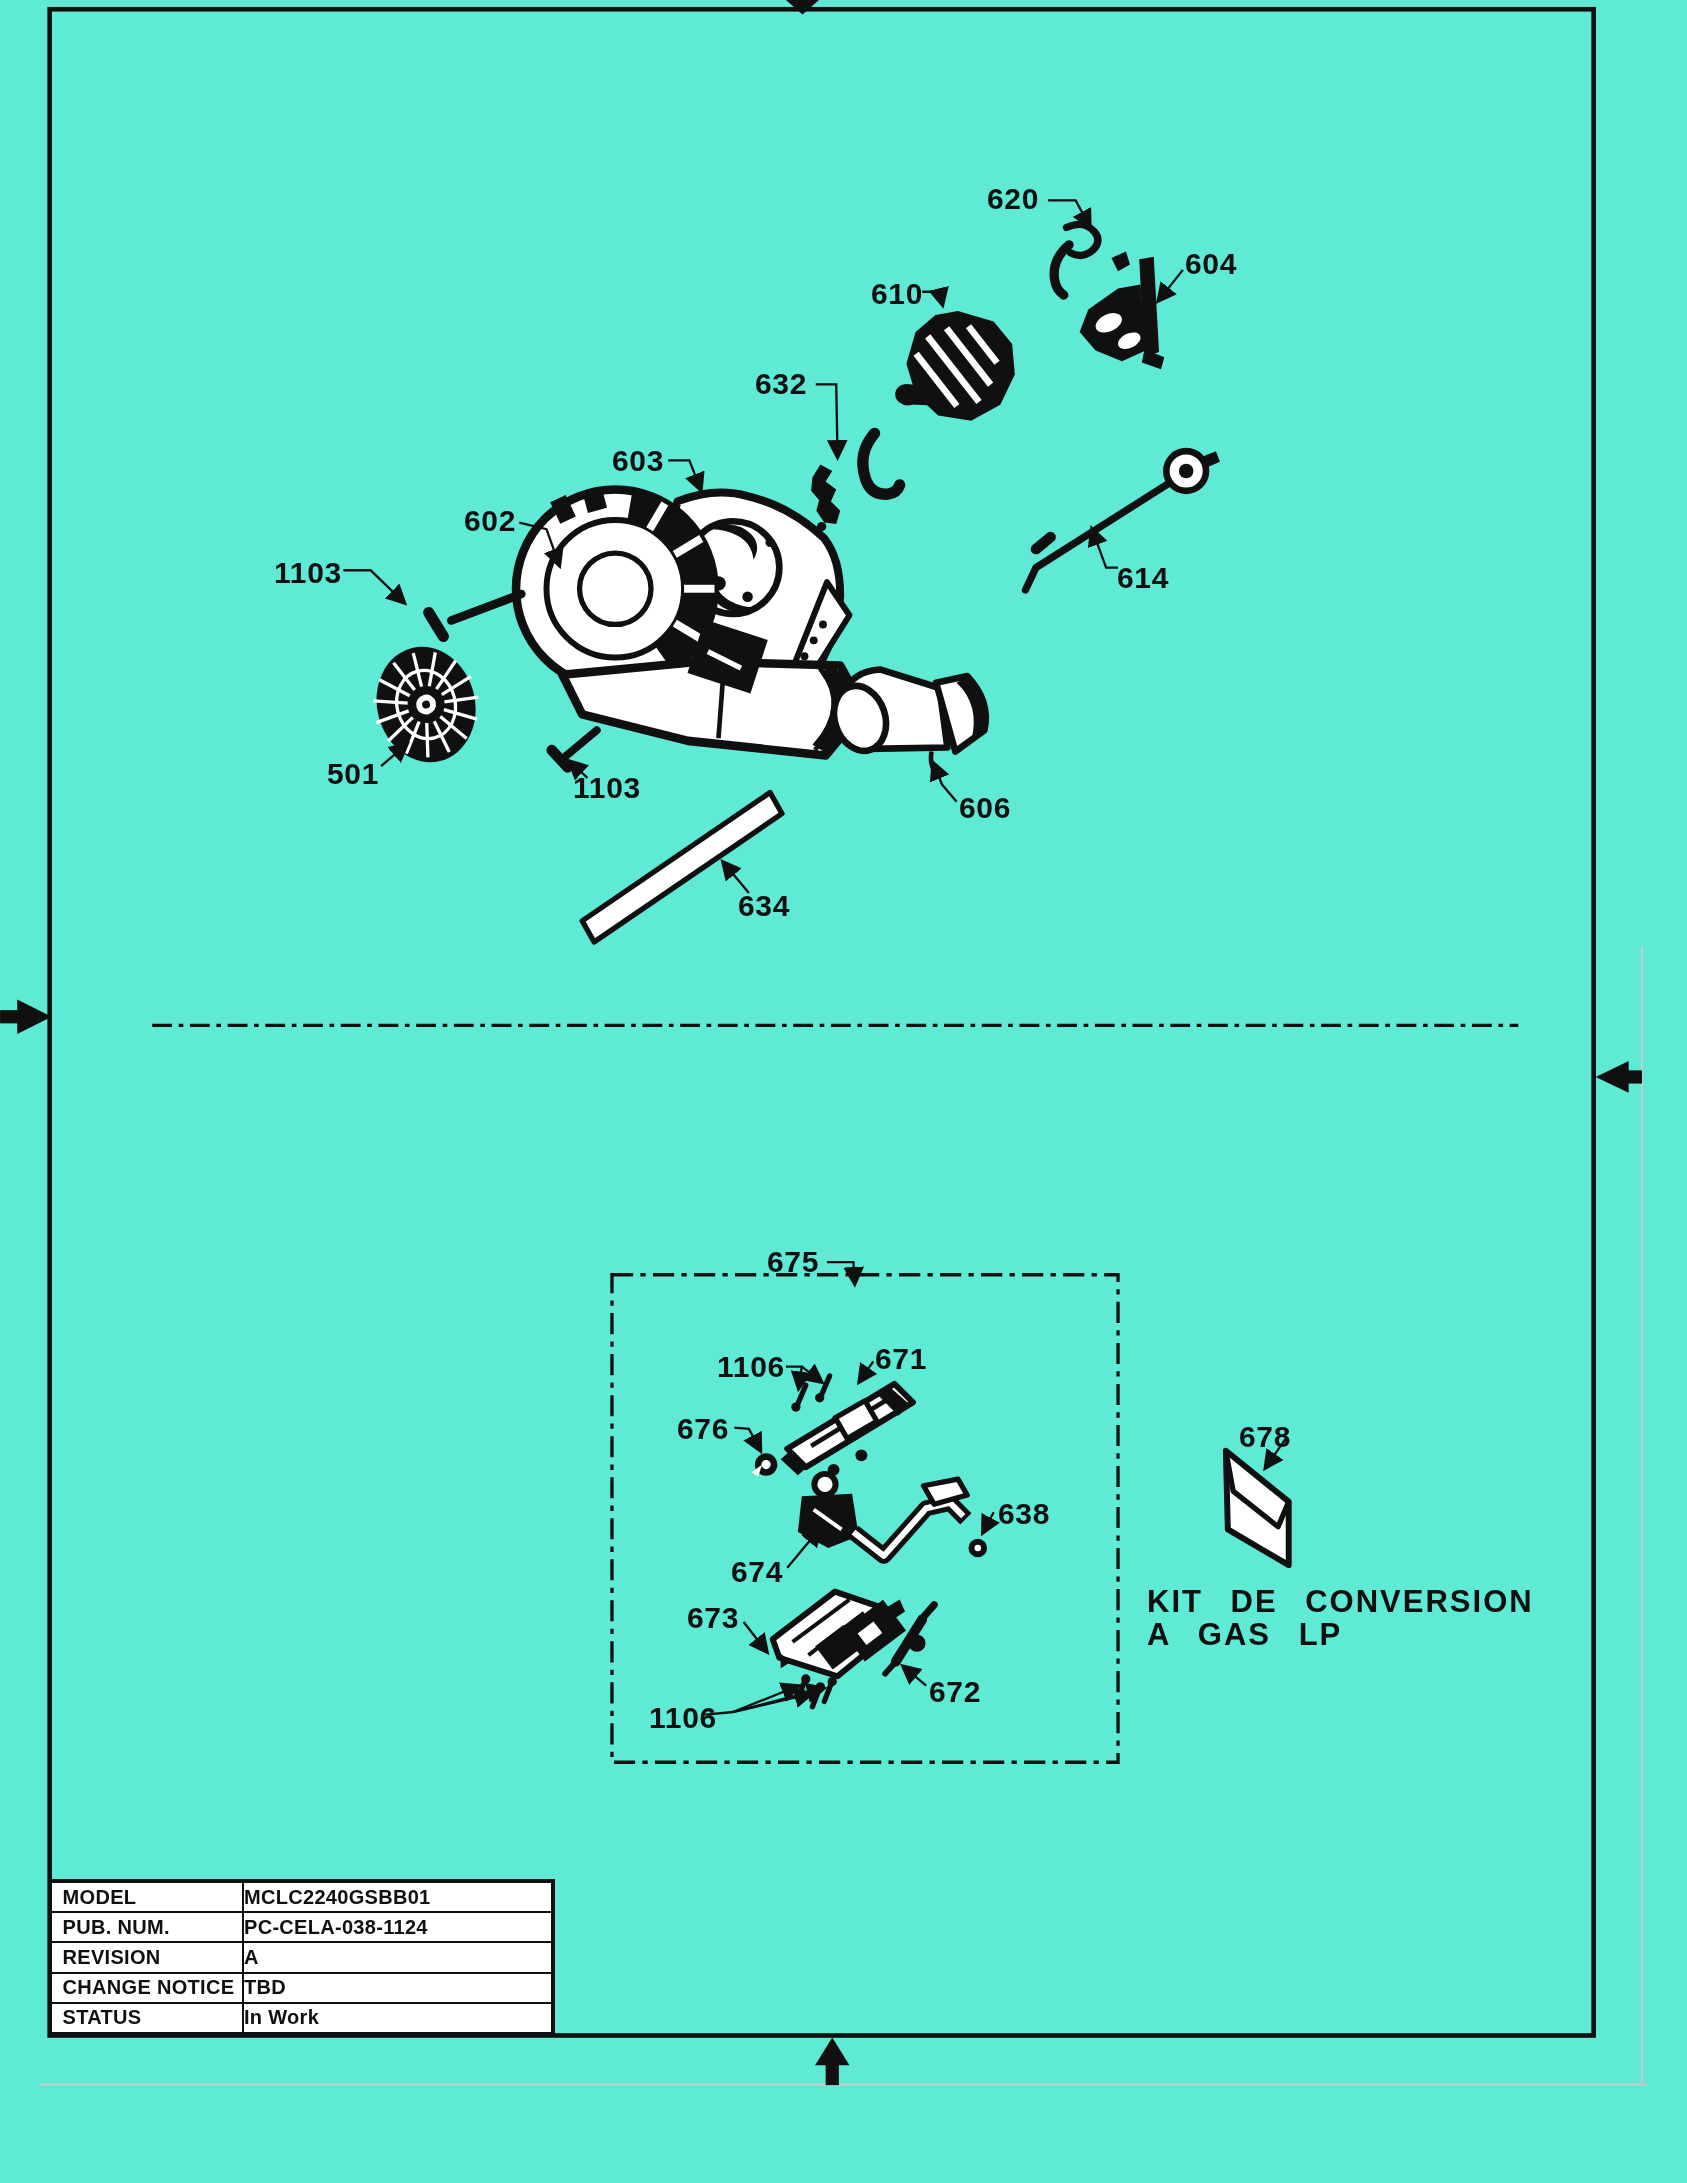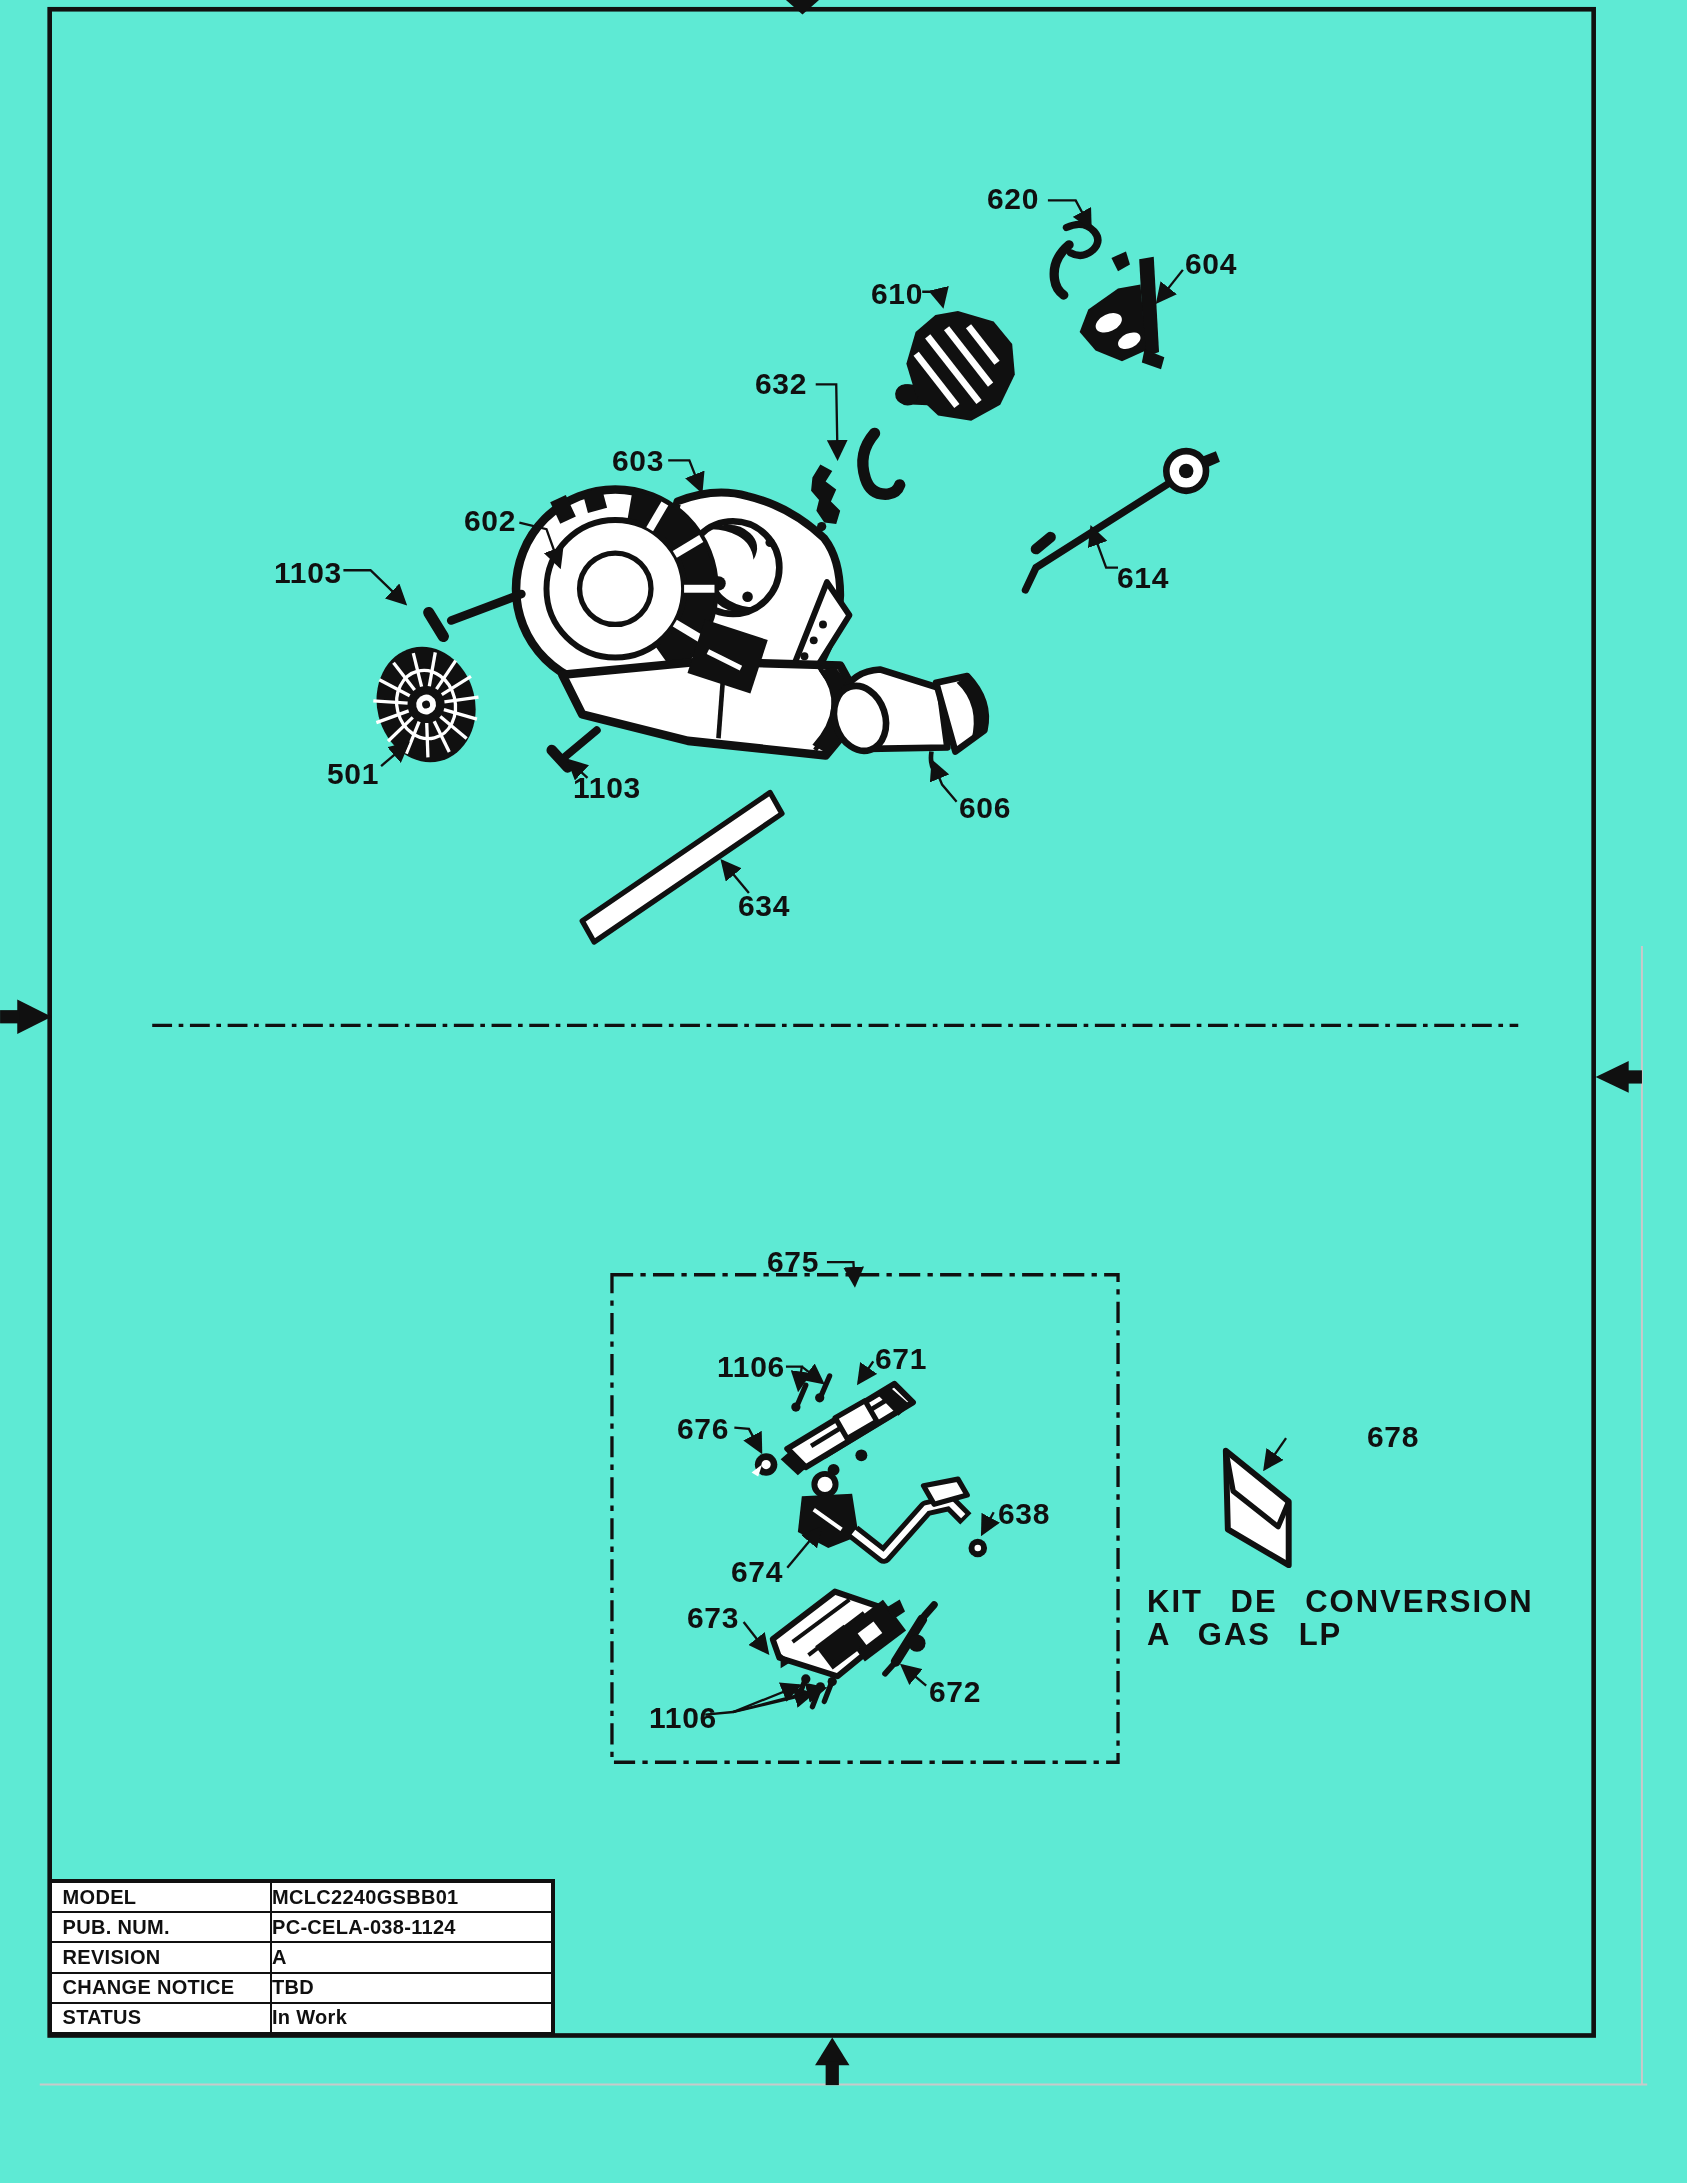--- a/index.html
+++ b/index.html
@@ -7,21 +7,21 @@
         font-family:"Liberation Sans",sans-serif;color:#101010;}
   .diagram-svg{position:absolute;left:0;top:0;}
   .callout{position:absolute;transform:translate(-50%,-50%);font-size:30px;font-weight:700;
            letter-spacing:0.7px;white-space:nowrap;color:#101010;}
   .kit-note{position:absolute;left:1147px;top:1585px;font-size:31px;font-weight:700;
             letter-spacing:2px;word-spacing:17px;line-height:33px;color:#101010;}
   .info-table{position:absolute;left:48px;top:1879px;width:507px;height:157px;
               border:4px solid #101010;box-sizing:border-box;display:flex;flex-direction:column;background:#fff;}
   .info-row{flex:1;display:flex;border-top:2.6px solid #101010;}
   .info-row:first-child{border-top:none;}
-  .info-label{width:220px;box-sizing:border-box;border-right:2.6px solid #101010;display:flex;
+  .info-label{width:192px;box-sizing:border-box;border-right:2.6px solid #101010;display:flex;
               align-items:center;padding-left:10.6px;font-weight:700;font-size:20px;letter-spacing:0.3px;}
   .info-value{flex:1;display:flex;align-items:center;padding-left:0;font-weight:700;font-size:20px;letter-spacing:0.3px;}
   .brand-logo{position:absolute;left:1151px;top:1897px;width:397px;height:118px;background:#0c0c0c;
               border-radius:28px 28px 58px 28px;text-align:center;line-height:118px;white-space:nowrap;}
   .brand-logo .w1{font-size:53px;font-weight:400;color:#fff;letter-spacing:1.3px;}
   .brand-logo .w2{font-size:58px;font-weight:700;color:#fff;letter-spacing:0.7px;margin-left:12px;}
 </style>
 </head>
 <body>
 
@@ -285,21 +285,21 @@
   <div class="callout" style="left:1143px;top:578px;">614</div>
   <div class="callout" style="left:353px;top:774px;">501</div>
   <div class="callout" style="left:607px;top:788px;">1103</div>
   <div class="callout" style="left:985px;top:808px;">606</div>
   <div class="callout" style="left:764px;top:906px;">634</div>
 
   <div class="callout" style="left:793px;top:1262px;">675</div>
   <div class="callout" style="left:751px;top:1367px;">1106</div>
   <div class="callout" style="left:901px;top:1359px;">671</div>
   <div class="callout" style="left:703px;top:1429px;">676</div>
-  <div class="callout" style="left:1393px;top:1437px;">678</div>
+  <div class="callout" style="left:1265px;top:1437px;">678</div>
   <div class="callout" style="left:1024px;top:1514px;">638</div>
   <div class="callout" style="left:757px;top:1572px;">674</div>
   <div class="callout" style="left:713px;top:1618px;">673</div>
   <div class="callout" style="left:955px;top:1692px;">672</div>
   <div class="callout" style="left:683px;top:1718px;">1106</div>
 
   <div class="kit-note">
     <div>KIT DE CONVERSION</div>
     <div>A GAS LP</div>
   </div>

